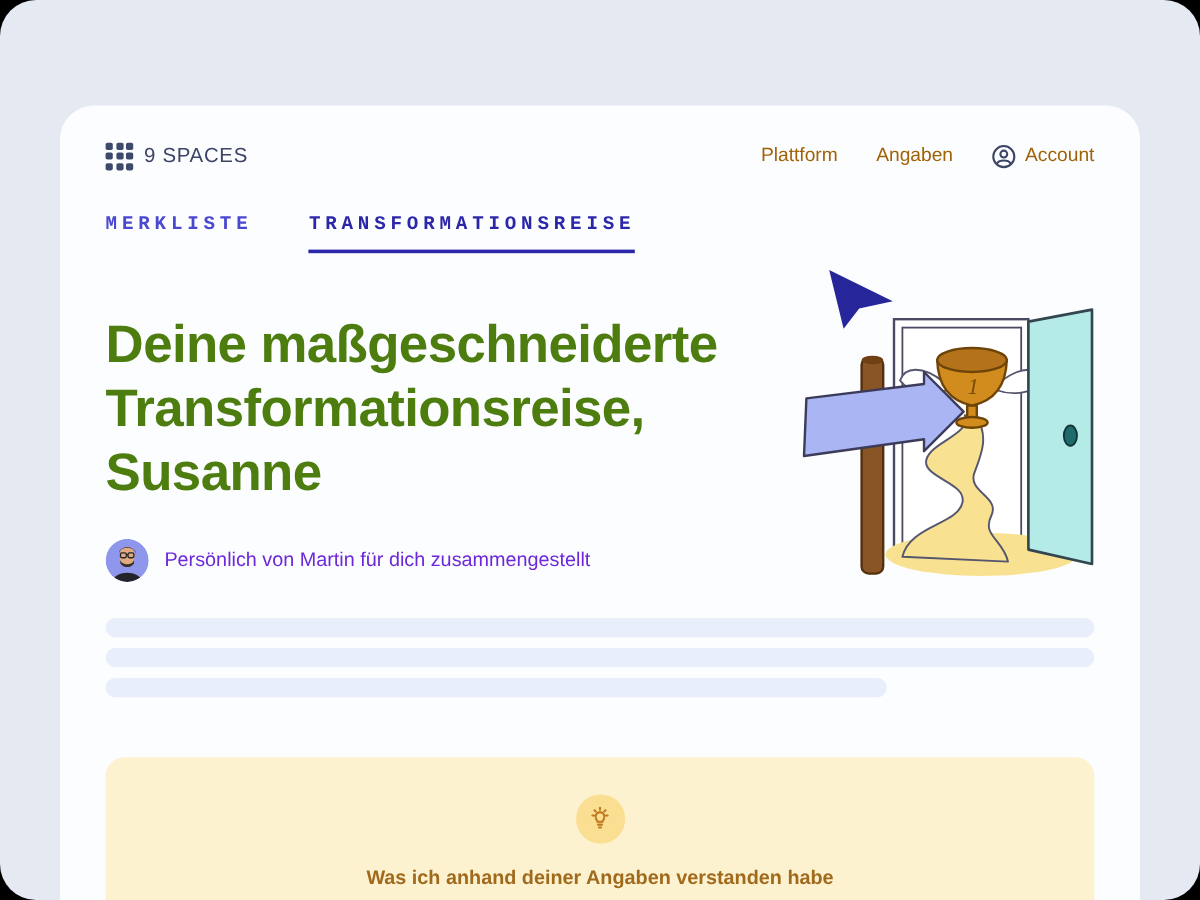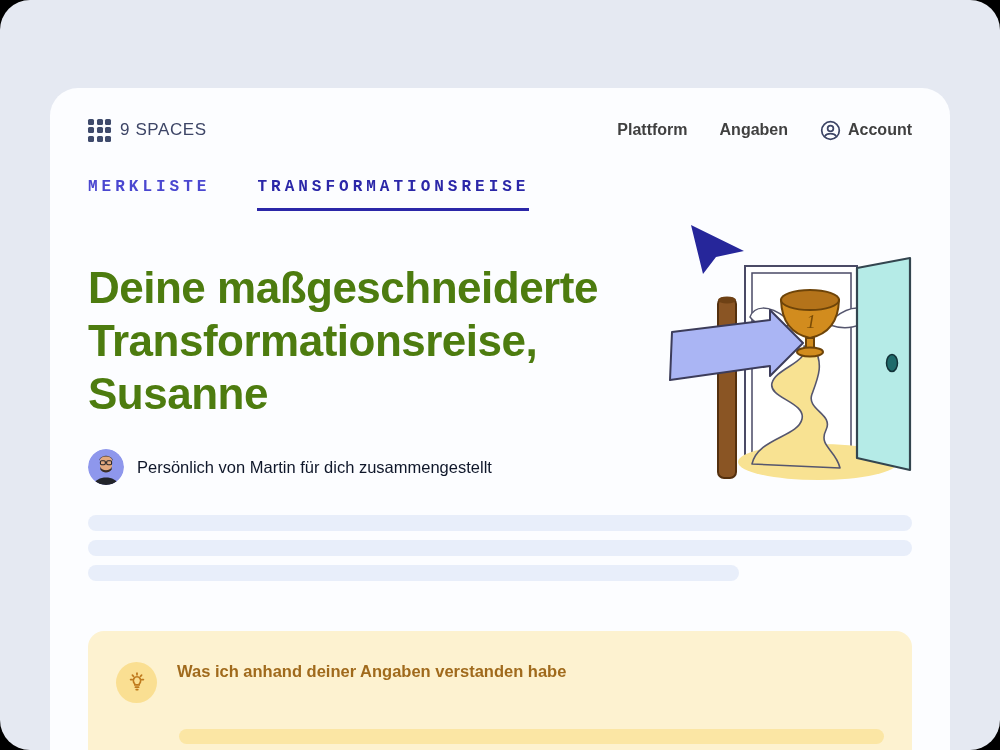--- a/index.html
+++ b/index.html
@@ -13,39 +13,39 @@
     background:#fcfdff;border-radius:28px;box-sizing:border-box;
     padding:28px 38px 0 38px;
   }
   
   .header{display:flex;justify-content:space-between;align-items:center;height:28px;}
   .logo{display:flex;align-items:center;gap:9px;cursor:pointer;}
   .grid-icon{display:grid;grid-template-columns:repeat(3,6px);grid-template-rows:repeat(3,6px);gap:2.5px;}
   .grid-icon span{background:#3e4a6b;border-radius:1.5px;}
   .logo-text{font-size:17px;font-weight:400;color:#3d4566;letter-spacing:.6px;}
   .nav{display:flex;align-items:center;gap:32px;}
-  .nav-item{font-size:16px;font-weight:700;color:#404040;cursor:pointer;display:flex;align-items:center;gap:7px;}
+  .nav-item{font-size:16px;font-weight:400;color:#a16207;cursor:pointer;display:flex;align-items:center;gap:7px;}
   
   .tabs{display:flex;gap:47px;margin-top:34px;font-family:"Liberation Mono",monospace;}
   .tab{font-size:16px;font-weight:700;letter-spacing:4px;color:#4a47d0;padding-bottom:12px;cursor:pointer;border-bottom:3px solid transparent;}
   .tab.active{color:#2b27a8;border-bottom-color:#2b27a8;}
   
   .heading{margin-top:50px;width:625px;font-size:44px;line-height:53px;font-weight:800;letter-spacing:-0.5px;color:#4d7c0f;}
   .byline{display:flex;align-items:center;gap:13px;margin-top:27px;}
-  .byline-text{font-size:16.5px;color:#0f172a;}
+  .byline-text{font-size:16.5px;color:#6d28d9;}
   .avatar{width:36px;height:36px;border-radius:50%;overflow:hidden;flex:0 0 auto;}
   
   .skeletons{margin-top:30px;}
   .skel{height:16px;border-radius:8px;background:#e8eefa;margin-bottom:9px;}
   
   .insight{
     margin-top:50px;width:824px;box-sizing:border-box;background:#fdf2d0;
     border-radius:16px;padding:31px 28px 40px 28px;
   }
-  .insight-head{display:flex;align-items:flex-start;gap:20px;}
+  .insight-head{display:flex;align-items:center;gap:20px;flex-direction:column;}
   .bulb-circle{width:41px;height:41px;border-radius:50%;background:#fadf92;display:flex;align-items:center;justify-content:center;flex:0 0 auto;}
   .insight-title{font-size:16.5px;font-weight:700;color:#a06a1c;}
   .insight-lines{margin-top:26px;margin-left:63px;}
   .skel-y{height:15px;border-radius:8px;background:#fbe6a4;margin-bottom:13px;}
   
   .illustration{position:absolute;left:660px;top:220px;width:252px;height:262px;}
 </style>
 </head>
 <body>
 

